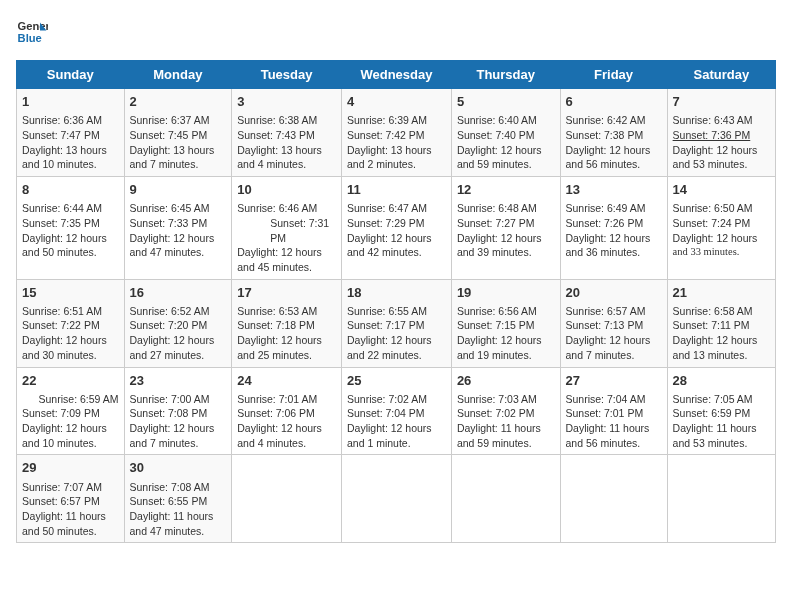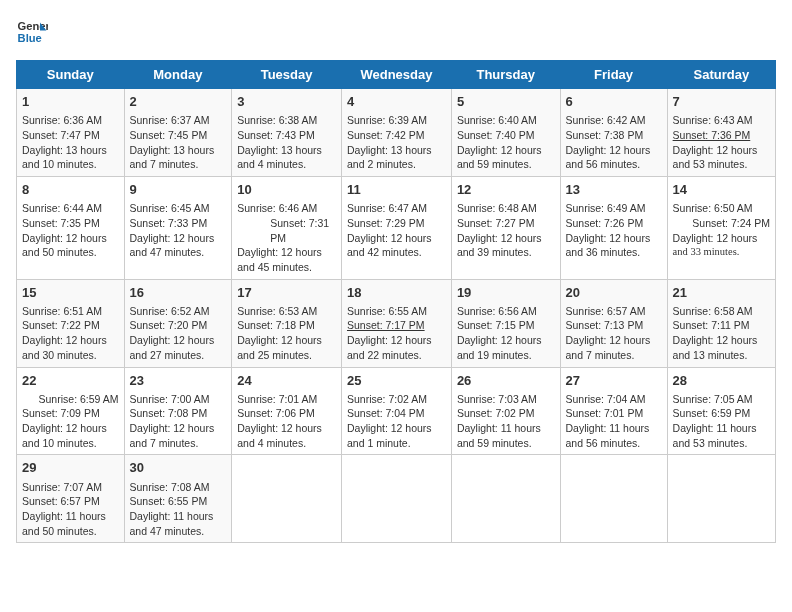--- a/index.html
+++ b/index.html
@@ -196,21 +196,21 @@
         <td>
           <span class="day-num">13</span>
           <span style="display: block;">Sunrise: 6:49 AM</span>
           <span style="display: block;">Sunset: 7:26 PM</span>
           <span style="display: block;">Daylight: 12 hours</span>
           <span style="display: block;">and 36 minutes.</span>
         </td>
         <td>
           <span class="day-num">14</span>
           <span style="display: block;">Sunrise: 6:50 AM</span>
-          <span style="display: block; text-align: right;">Sunset: 7:24 PM</span>
+          <span style="display: block;">Sunset: 7:24 PM</span>
           <span style="display: block;">Daylight: 12 hours</span>
           <span style="display: block; font-family: Liberation Serif, serif;">and 33 minutes.</span>
         </td>
       </tr>
       <tr>
         <td>
           <span class="day-num">15</span>
           <span style="display: block;">Sunrise: 6:51 AM</span>
           <span style="display: block;">Sunset: 7:22 PM</span>
           <span style="display: block;">Daylight: 12 hours</span>
@@ -226,21 +226,21 @@
         <td>
           <span class="day-num">17</span>
           <span style="display: block;">Sunrise: 6:53 AM</span>
           <span style="display: block;">Sunset: 7:18 PM</span>
           <span style="display: block;">Daylight: 12 hours</span>
           <span style="display: block;">and 25 minutes.</span>
         </td>
         <td>
           <span class="day-num">18</span>
           <span style="display: block;">Sunrise: 6:55 AM</span>
-          <span style="display: block; text-decoration: underline;">Sunset: 7:17 PM</span>
+          <span style="display: block;">Sunset: 7:17 PM</span>
           <span style="display: block;">Daylight: 12 hours</span>
           <span style="display: block;">and 22 minutes.</span>
         </td>
         <td>
           <span class="day-num">19</span>
           <span style="display: block;">Sunrise: 6:56 AM</span>
           <span style="display: block;">Sunset: 7:15 PM</span>
           <span style="display: block;">Daylight: 12 hours</span>
           <span style="display: block;">and 19 minutes.</span>
         </td>

